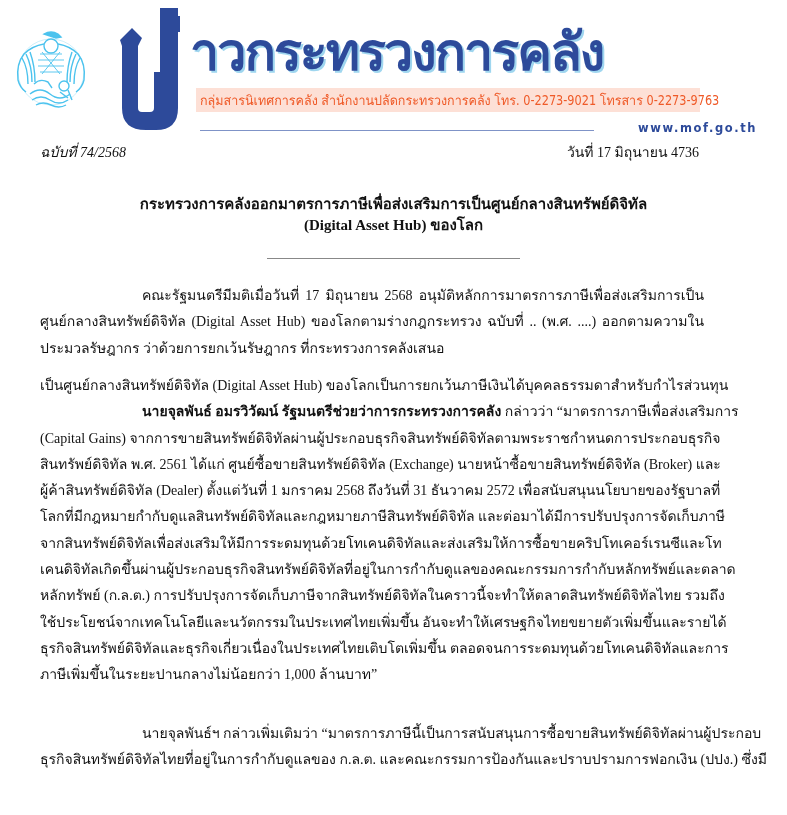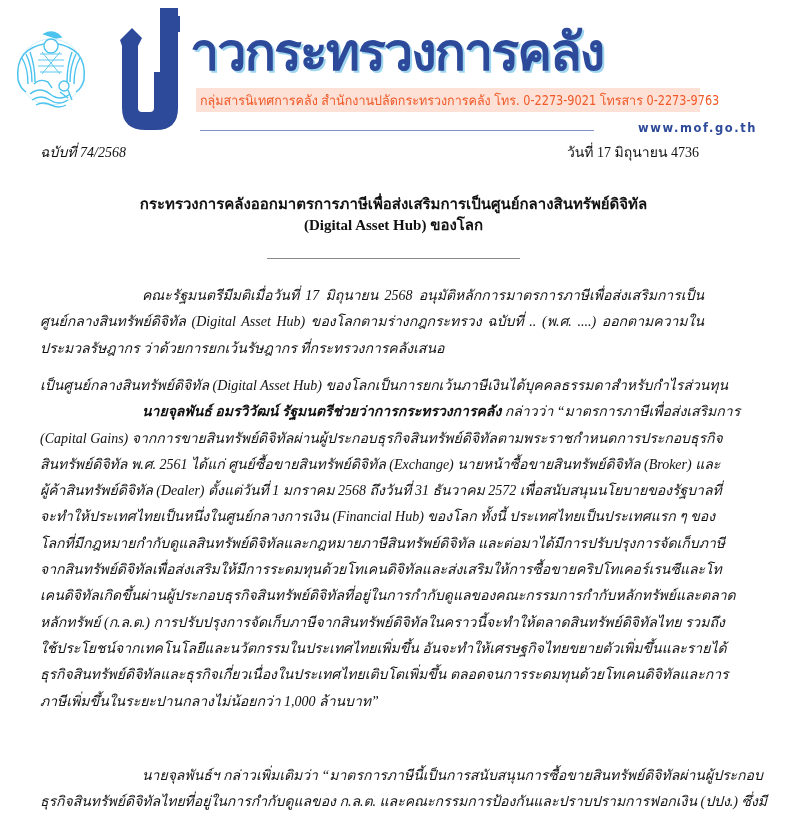--- a/index.html
+++ b/index.html
@@ -34,27 +34,27 @@
     .headline { position: absolute; left: 0; width: 787px; text-align: center;
                 font-weight: bold; font-size: 15px; line-height: 22px; }
     .headline.l1 { top: 181px; margin-top: 12px; }
     .headline.l2 { top: 214px; }
     .title-rule { position: absolute; left: 267px; top: 258px; width: 253px; height: 1px;
                   background: #888; }
 
     
     .body-text { position: absolute; left: 40px; width: 664px; font-size: 14px;
                  text-align: justify; }
-    .para { margin: 0; line-height: 26.3px; font-style: italic; }
+    .para { margin: 0; line-height: 26.3px; }
     .line { display: block; white-space: nowrap; text-align: justify; text-align-last: justify; height: 26.3px; }
     .line.last { text-align-last: left; }
     .indent { padding-left: 102px; }
     .p1 { top: 283px; }
     .p2 { top: 373px; }
-    .p3 { top: 763px; }
+    .p3 { top: 721px; }
     .strong { font-weight: bold; }
   </style>
 </head>
 <body>
 
 <div class="header">
   <svg class="emblem" viewBox="0 0 82 82">
     <g fill="none" stroke="#4cc3ee" stroke-width="1.4">
       <circle cx="41" cy="44" r="33" stroke-width="0.8" opacity="0.35"></circle>
       <path d="M34 6 q7 -4 14 0 l3 3 -5 1 z" fill="#4cc3ee"></path>
@@ -103,21 +103,20 @@
   </p>
 </div>
 
 <div class="body-text p2">
   <p class="para">
     <span class="line">เป็นศูนย์กลางสินทรัพย์ดิจิทัล (Digital Asset Hub) ของโลกเป็นการยกเว้นภาษีเงินได้บุคคลธรรมดาสำหรับกำไรส่วนทุน</span>
     <span class="line indent"><span class="strong">นายจุลพันธ์ อมรวิวัฒน์ รัฐมนตรีช่วยว่าการกระทรวงการคลัง</span><span> กล่าวว่า “มาตรการภาษีเพื่อส่งเสริมการ</span></span>
     <span class="line">(Capital Gains) จากการขายสินทรัพย์ดิจิทัลผ่านผู้ประกอบธุรกิจสินทรัพย์ดิจิทัลตามพระราชกำหนดการประกอบธุรกิจ</span>
     <span class="line">สินทรัพย์ดิจิทัล พ.ศ. 2561 ได้แก่ ศูนย์ซื้อขายสินทรัพย์ดิจิทัล (Exchange) นายหน้าซื้อขายสินทรัพย์ดิจิทัล (Broker) และ</span>
     <span class="line">ผู้ค้าสินทรัพย์ดิจิทัล (Dealer) ตั้งแต่วันที่ 1 มกราคม 2568 ถึงวันที่ 31 ธันวาคม 2572 เพื่อสนับสนุนนโยบายของรัฐบาลที่</span>
-    <span class="line">จะทำให้ประเทศไทยเป็นหนึ่งในศูนย์กลางการเงิน (Financial Hub) ของโลก ทั้งนี้ ประเทศไทยเป็นประเทศแรก ๆ ของ</span>
     <span class="line">โลกที่มีกฎหมายกำกับดูแลสินทรัพย์ดิจิทัลและกฎหมายภาษีสินทรัพย์ดิจิทัล และต่อมาได้มีการปรับปรุงการจัดเก็บภาษี</span>
     <span class="line">จากสินทรัพย์ดิจิทัลเพื่อส่งเสริมให้มีการระดมทุนด้วยโทเคนดิจิทัลและส่งเสริมให้การซื้อขายคริปโทเคอร์เรนซีและโท</span>
     <span class="line">เคนดิจิทัลเกิดขึ้นผ่านผู้ประกอบธุรกิจสินทรัพย์ดิจิทัลที่อยู่ในการกำกับดูแลของคณะกรรมการกำกับหลักทรัพย์และตลาด</span>
     <span class="line">หลักทรัพย์ (ก.ล.ต.) การปรับปรุงการจัดเก็บภาษีจากสินทรัพย์ดิจิทัลในคราวนี้จะทำให้ตลาดสินทรัพย์ดิจิทัลไทย รวมถึง</span>
     <span class="line">ใช้ประโยชน์จากเทคโนโลยีและนวัตกรรมในประเทศไทยเพิ่มขึ้น อันจะทำให้เศรษฐกิจไทยขยายตัวเพิ่มขึ้นและรายได้</span>
     <span class="line">ธุรกิจสินทรัพย์ดิจิทัลและธุรกิจเกี่ยวเนื่องในประเทศไทยเติบโตเพิ่มขึ้น ตลอดจนการระดมทุนด้วยโทเคนดิจิทัลและการ</span>
     <span class="line last">ภาษีเพิ่มขึ้นในระยะปานกลางไม่น้อยกว่า 1,000 ล้านบาท”</span>
   </p>
 </div>
 

